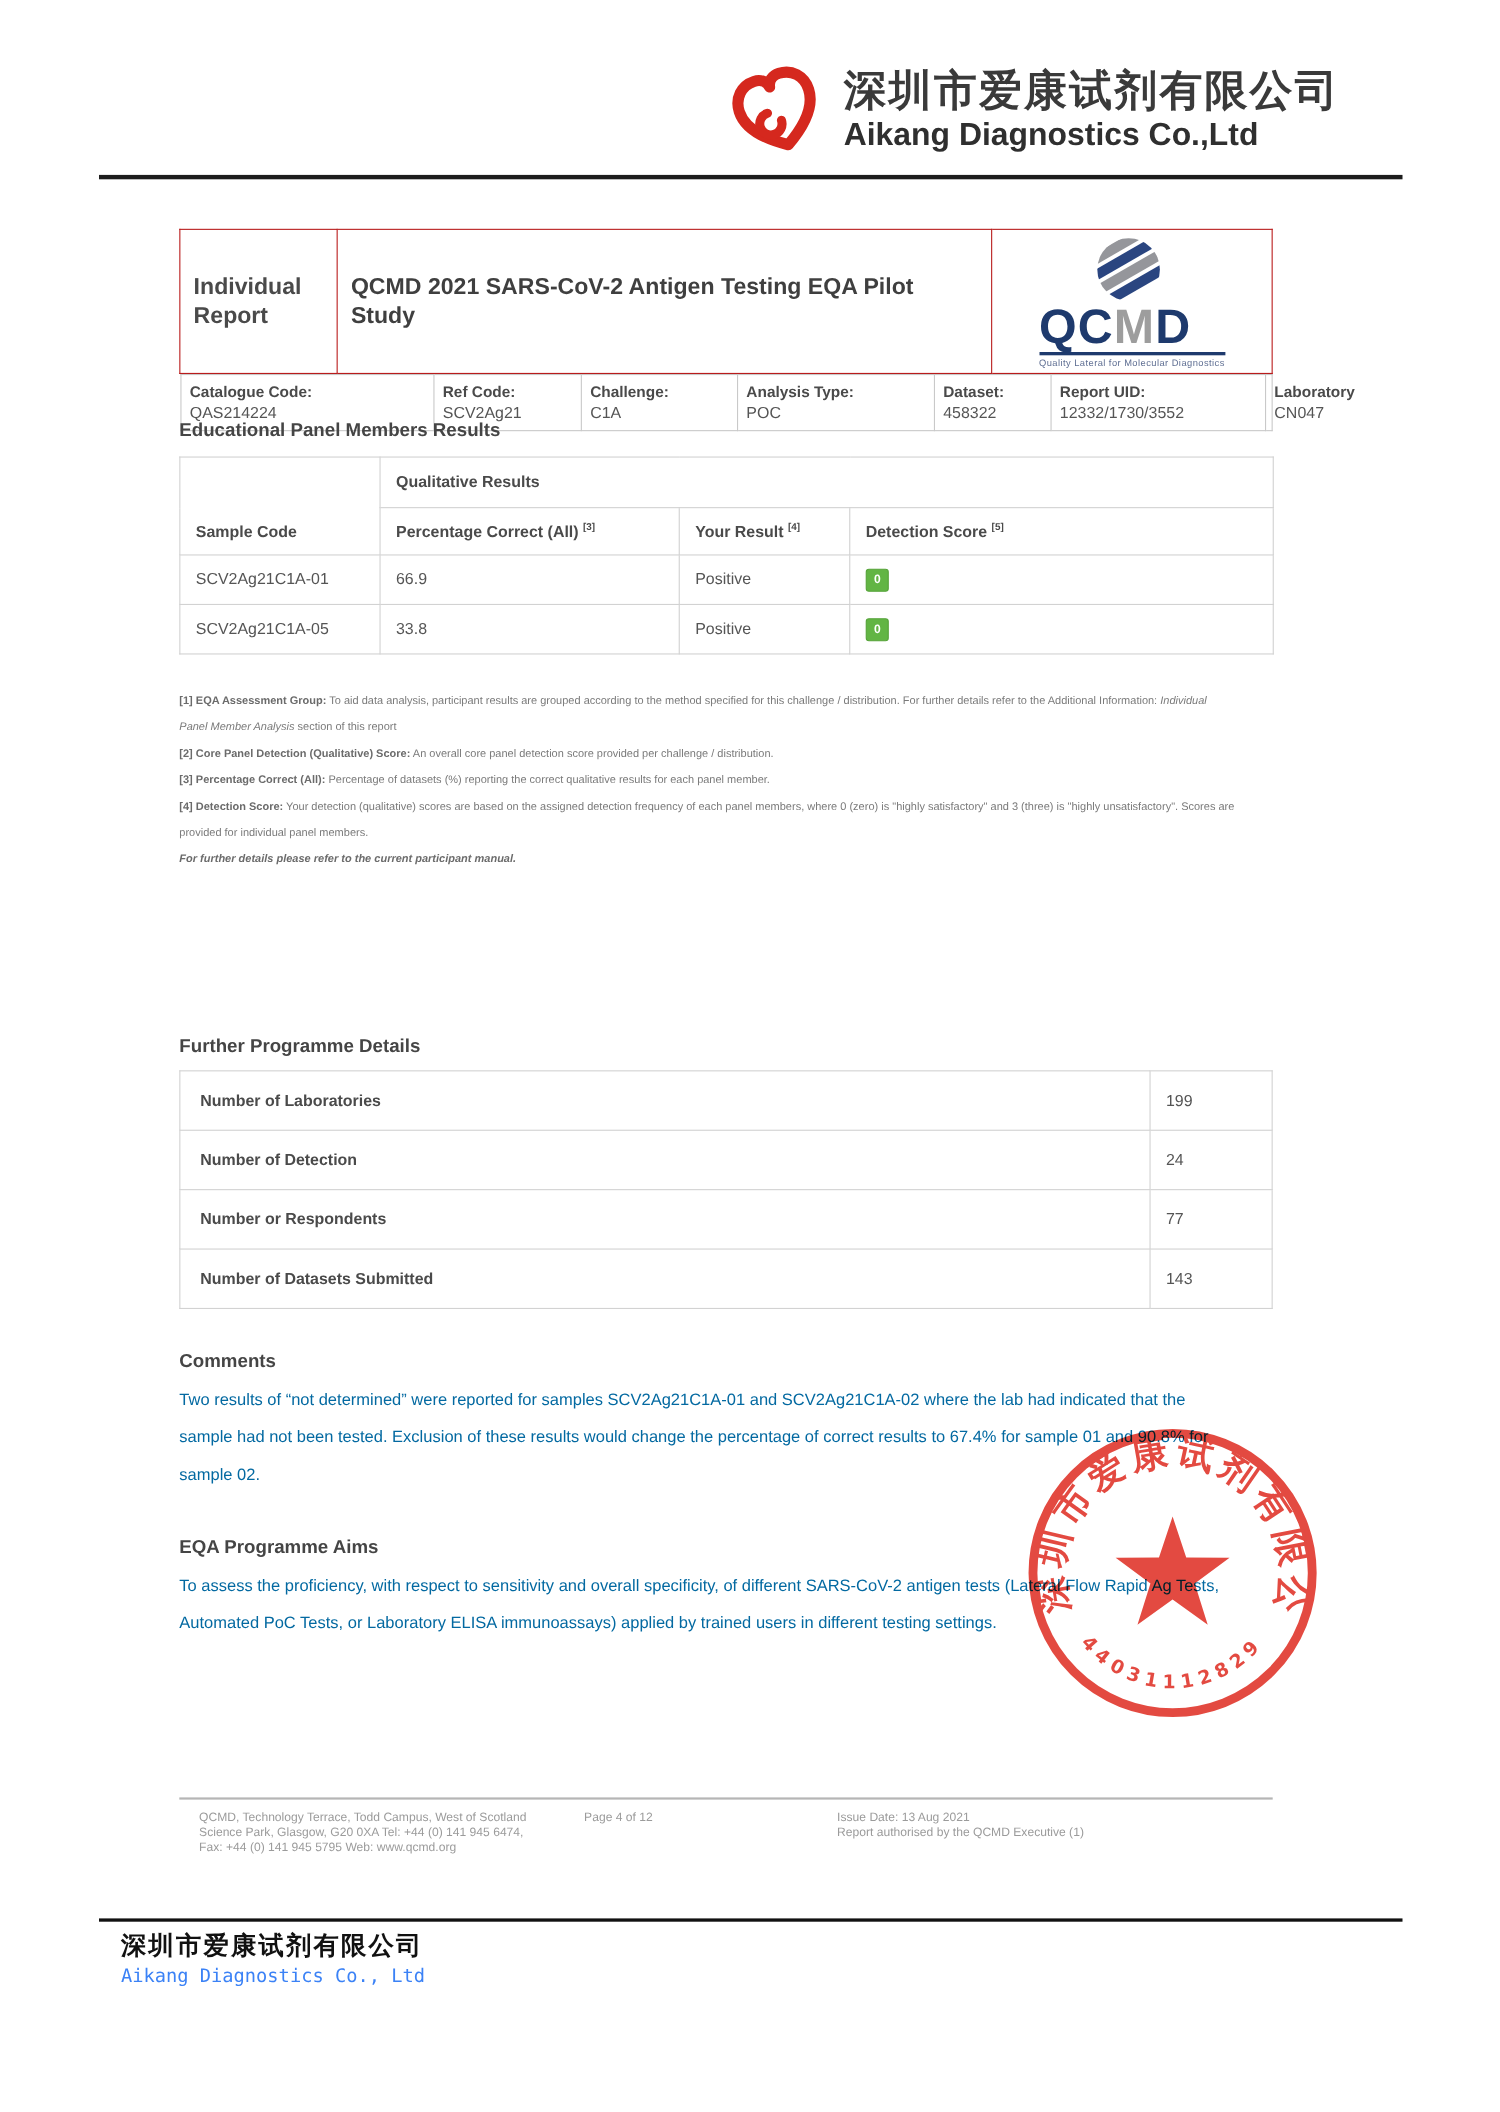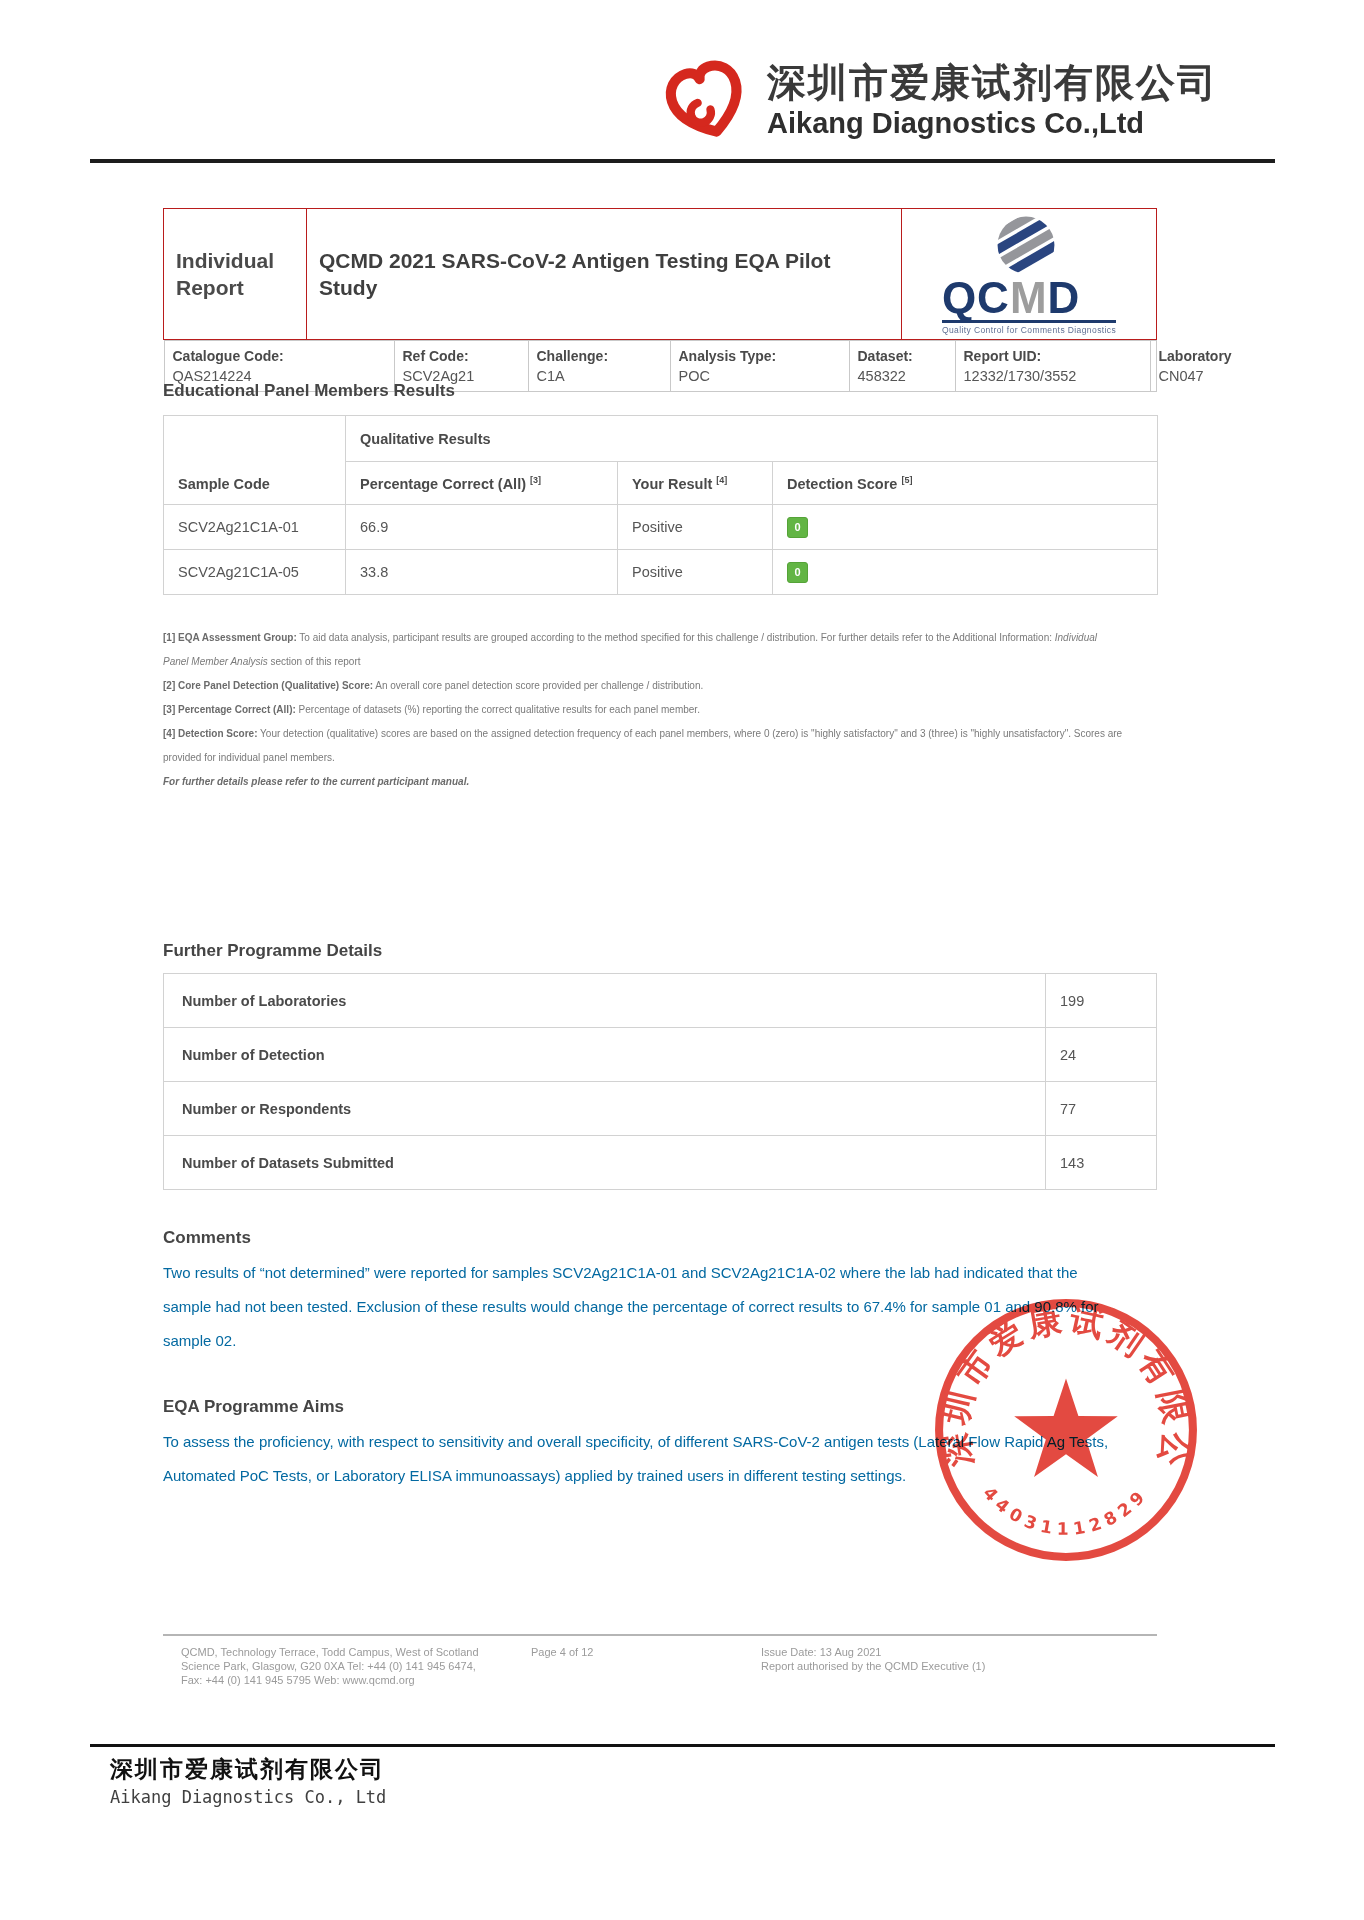--- a/index.html
+++ b/index.html
@@ -79,21 +79,21 @@
               padding-top:9px;display:flex;font-size:11px;color:#9b9b9b;line-height:14px;}
   .rf-address{width:308px;margin-left:18px;}
   .rf-page{width:200px;margin-left:42px;}
   .rf-right{width:320px;margin-left:30px;}
 
   
   .bottom-rule{position:absolute;top:1744px;left:90px;width:1185px;height:3px;background:#111;}
   .bottom-co{position:absolute;top:1754px;left:110px;}
   .bc-cn{font-size:23px;font-weight:bold;color:#111;letter-spacing:2px;line-height:30px;
          font-family:"DejaVu Sans","Liberation Sans",sans-serif;}
-  .bc-en{font-size:17px;color:#404040;line-height:26px;font-family:"DejaVu Sans Mono","Liberation Mono",monospace;}
+  .bc-en{font-size:17px;color:#3b82f6;line-height:26px;font-family:"DejaVu Sans Mono","Liberation Mono",monospace;}
 </style>
 </head>
 <body>
 
 <div class="page">
 
   <div class="letterhead">
     <svg class="lh-logo" viewBox="0 0 100 100">
       <g transform="rotate(-18 50 52)">
         <path d="M50,86 C24,70 14,54 14,40 C14,26 24,16 37,16 C44,16 49,20 50,26 C51,20 56,16 63,16 C76,16 86,26 86,40 C86,54 76,70 50,86 Z" fill="none" stroke="#d5281e" stroke-width="11" stroke-linejoin="round"></path>
@@ -127,21 +127,21 @@
                 <g transform="rotate(-30 45 45)">
                   <path d="M-15,6 h125 v13 h-125 z" fill="#95969b"></path>
                   <path d="M-15,24 h125 v13 h-125 z" fill="#2a4580"></path>
                   <path d="M-15,42 h125 v13 h-125 z" fill="#95969b"></path>
                   <path d="M-15,60 h125 v13 h-125 z" fill="#2a4580"></path>
                 </g>
               </g>
             </svg>
             <div class="qcmd-right">
               <div class="qcmd-word"><span class="qcmd-navy">QC</span><span class="qcmd-gray">M</span><span class="qcmd-navy">D</span></div>
-              <div class="qcmd-tagline">Quality Control for Comments Diagnostics</div>
+              <div class="qcmd-tagline">Quality Lateral for Molecular Diagnostics</div>
             </div>
           </div>
         </td>
       </tr>
       <tr class="meta-row">
         <td colspan="3" style="padding:0;border:none;">
           <table style="width:100%;border-collapse:collapse;table-layout:fixed;">
             <tbody>
                   <tr class="meta-row">
               <td style="width:213px;border:1px solid #c9c9c9;">

